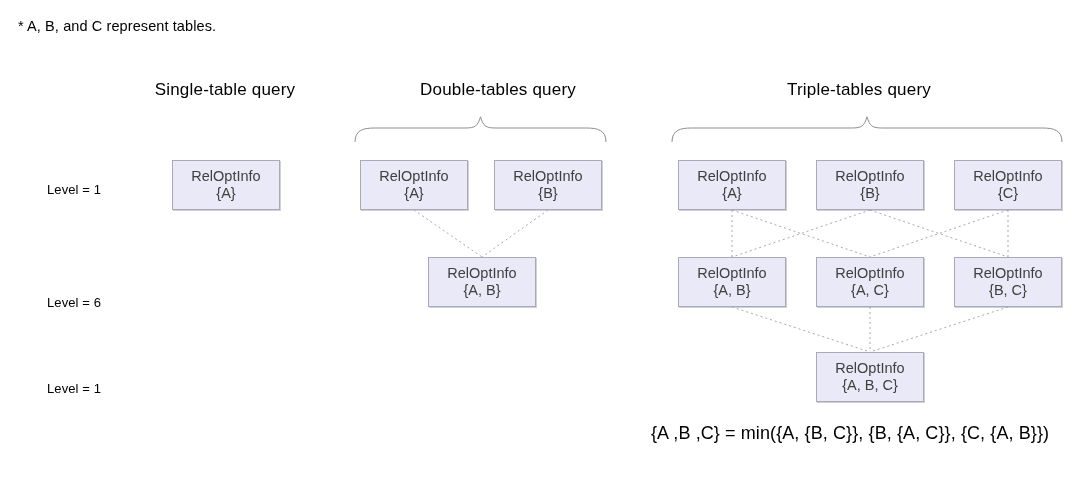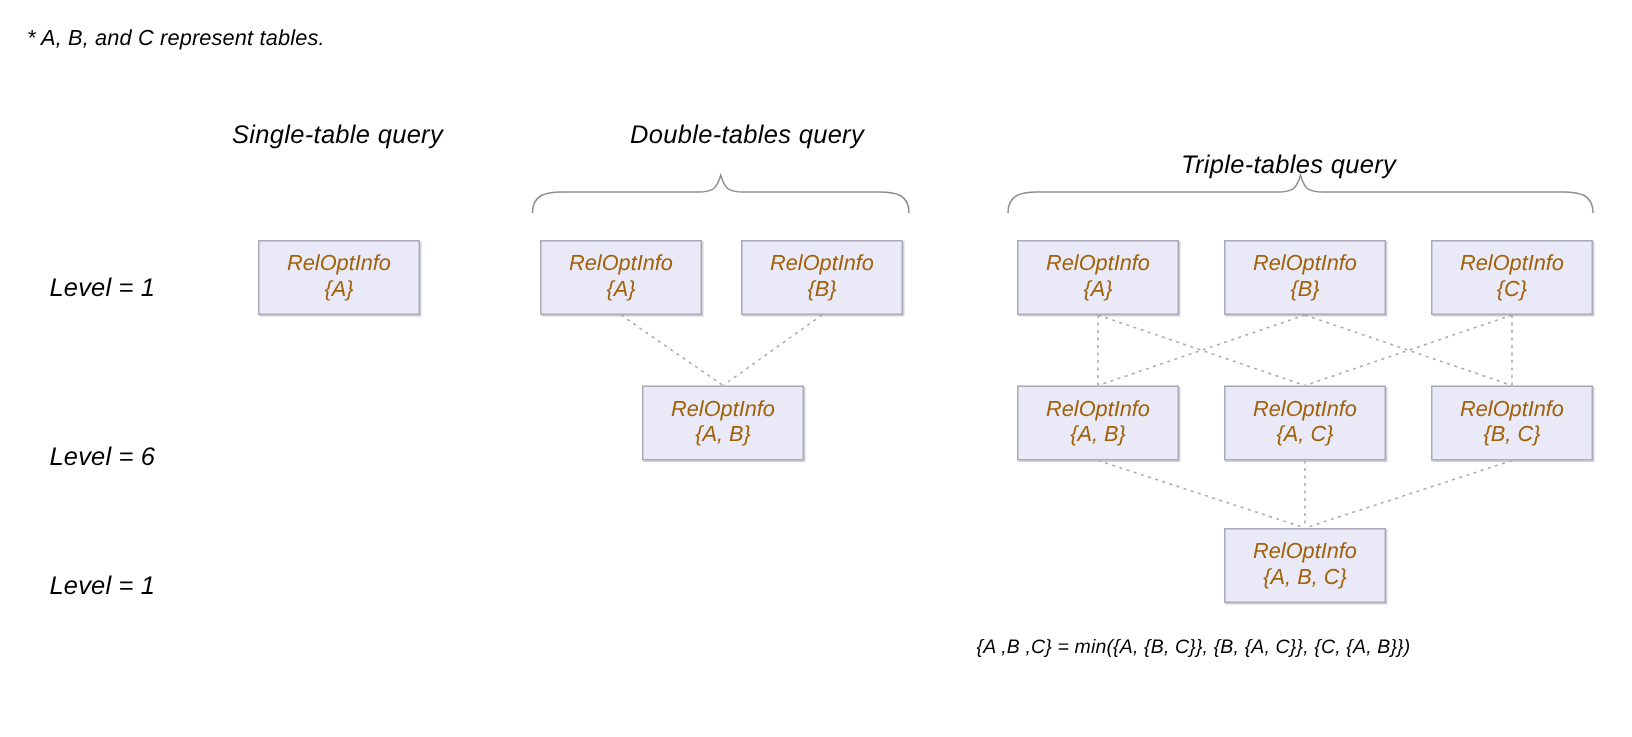--- a/index.html
+++ b/index.html
@@ -10,21 +10,20 @@
   body {
     font-family: "Liberation Sans", sans-serif;
     color: #000000;
   }
   #canvas {
     position: relative;
     width: 1088px;
     height: 491px;
     background: #ffffff;
     overflow: hidden;
-    font-style: italic;
   }
   #svg-layer {
     position: absolute;
     left: 0;
     top: 0;
     width: 1088px;
     height: 491px;
     pointer-events: none;
   }
   .footnote {
@@ -38,50 +37,50 @@
   .group-title {
     position: absolute;
     top: 80px;
     font-size: 17px;
     text-align: center;
     white-space: nowrap;
     letter-spacing: 0.2px;
   }
   .level-label {
     position: absolute;
-    left: 33px;
-    font-size: 17px;
+    left: 47px;
+    font-size: 13px;
     white-space: nowrap;
     letter-spacing: 0.1px;
   }
   .node {
     position: absolute;
     width: 108px;
     height: 50px;
     background: #e9e9f8;
     border: 1px solid #a9a9b8;
     box-sizing: border-box;
     display: flex;
     flex-direction: column;
     align-items: center;
     justify-content: center;
     font-size: 14.5px;
     line-height: 1.18;
-    color: #a16207;
+    color: #404040;
     box-shadow: 1px 1px 0 rgba(170,170,185,0.55);
   }
   .node .ln {
     display: block;
     white-space: nowrap;
   }
   .formula {
     position: absolute;
     left: 651px;
     top: 423px;
-    font-size: 13px;
+    font-size: 18px;
     white-space: nowrap;
     letter-spacing: 0.1px;
   }
 </style>
 </head>
 <body>
 
 <div id="canvas">
 
   <svg id="svg-layer" viewBox="0 0 1088 491" xmlns="http://www.w3.org/2000/svg">
@@ -102,21 +101,21 @@
         <line x1="870" y1="307" x2="870" y2="352" stroke="#a8a8a8" stroke-width="1" stroke-dasharray="2,3"></line>
         <line x1="1008" y1="307" x2="870" y2="352" stroke="#a8a8a8" stroke-width="1" stroke-dasharray="2,3"></line>
       </g>
   </svg>
 
   <div class="footnote">* A, B, and C represent tables.</div>
 
   <div id="titles">
       <div class="group-title" style="left: 225px; width: auto; text-align: right; transform: translateX(-50%); margin-left: 0px;">Single-table query</div>
       <div class="group-title" style="left: 498px; width: auto; text-align: left; transform: translateX(-50%); margin-left: 0px;">Double-tables query</div>
-      <div class="group-title" style="left: 859px; width: auto; text-align: center; transform: translateX(-50%); margin-left: 0px; margin-top: 20px;">Triple-tables query</div>
+      <div class="group-title" style="left: 859px; width: auto; text-align: center; transform: translateX(-50%); margin-left: 0px;">Triple-tables query</div>
     </div>
   <div id="levels">
       <div class="level-label" style="top: 182px;">Level = 1</div>
       <div class="level-label" style="top: 295px;">Level = 6</div>
       <div class="level-label" style="top: 381px;">Level = 1</div>
     </div>
   <div id="nodes">
       <div class="node" style="left: 172px; top: 160px; width: 108px; height: 50px;">
         <span class="ln">RelOptInfo</span>
         <span class="ln">{A}</span>

